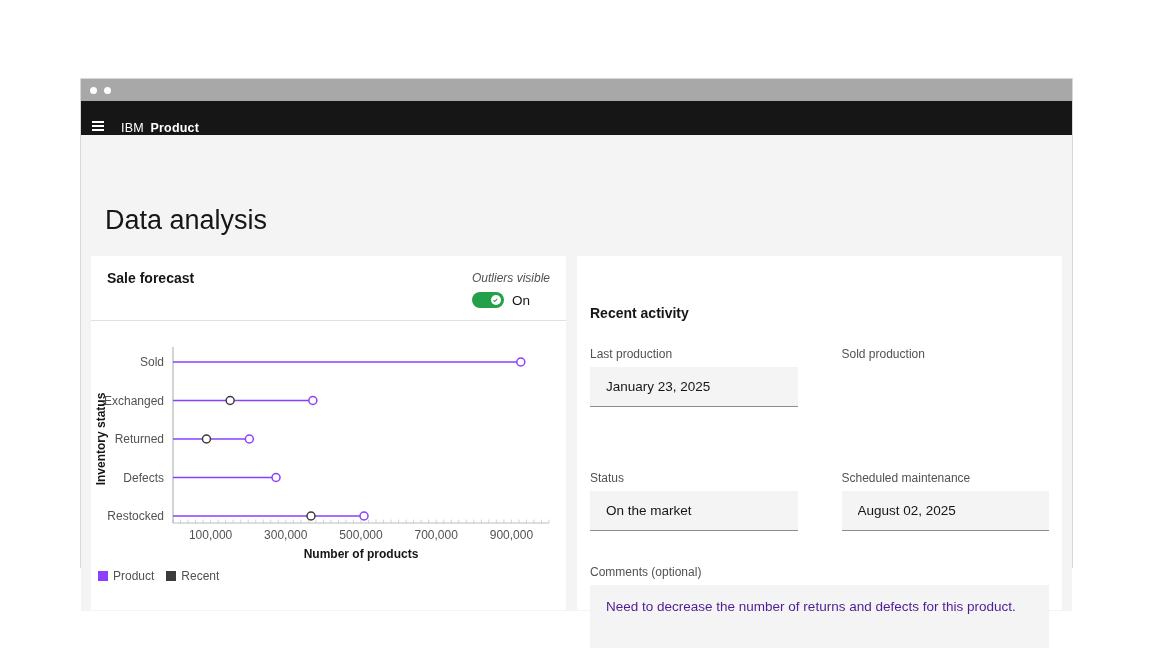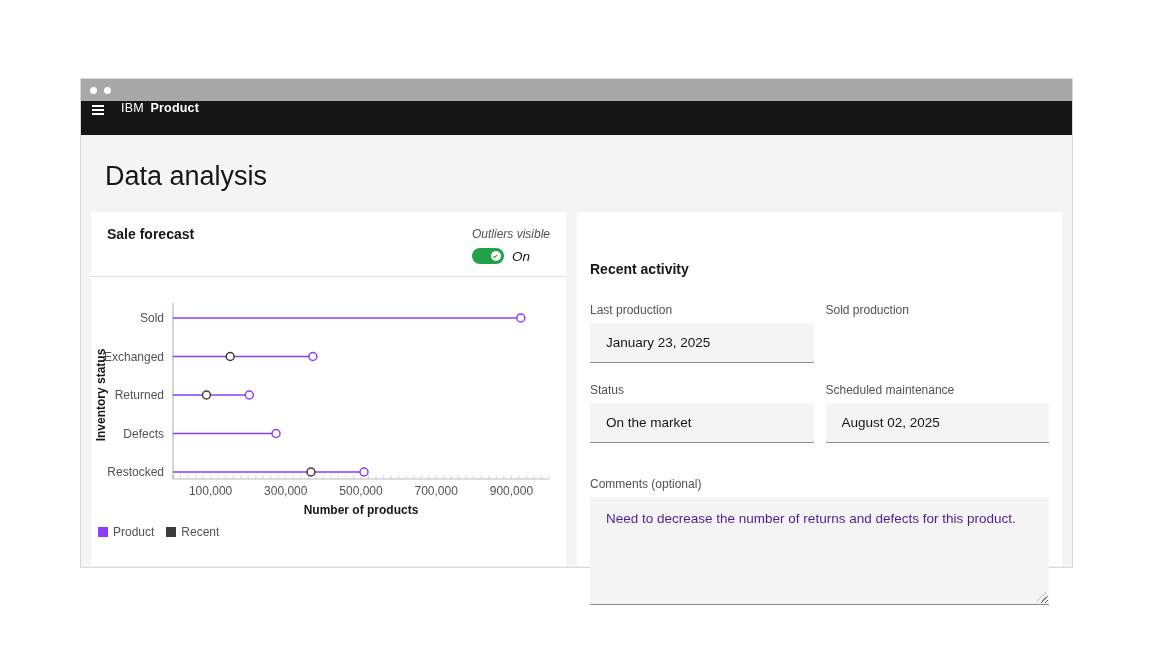--- a/index.html
+++ b/index.html
@@ -6,60 +6,60 @@
   html,body { width:1152px; height:648px; background:#ffffff;
     font-family:"Liberation Sans","DejaVu Sans",sans-serif; color:#161616; }
   .page { position:relative; width:1152px; height:648px; background:#ffffff; overflow:hidden; }
 
   .window { position:absolute; left:80px; top:78px; width:993px; height:490px;
     border:1px solid #d8d8d8; background:#f4f4f4; }
 
   .titlebar { height:22px; background:#a8a8a8; display:flex; align-items:center; padding-left:9px; gap:7px; }
   .dot { width:7px; height:7px; border-radius:50%; background:#ffffff; }
 
-  .appbar { height:34px; background:#161616; display:flex; align-items:flex-start; padding-left:10px; }
+  .appbar { height:34px; background:#161616; display:flex; align-items:flex-end; padding-left:10px; }
   .hamburger { width:14px; display:flex; flex-direction:column; gap:2.5px; padding:4px 1px; cursor:pointer; }
   .hamburger span { display:block; height:1.6px; background:#ffffff; }
   .brand { margin-left:16px; font-size:12.5px; color:#ffffff; letter-spacing:0.2px; }
   .brand .prefix { font-weight:400; }
   .brand .name { font-weight:700; margin-left:3px; }
 
   .content { height:432px; padding:0 10px; background:#f4f4f4; }
-  .page-title { font-size:27px; font-weight:400; color:#161616; padding:25px 0 0 14px; line-height:32px; }
+  .page-title { font-size:27px; font-weight:400; color:#161616; padding:25px 0 0 14px; line-height:32px;margin-top:44px; }
 
   .cards { display:flex; gap:11px; margin-top:20px; height:354px; }
   .card { background:#ffffff; }
   .card-left { width:475px; flex:0 0 475px; }
   .card-right { flex:1; padding:13px 13px 16px 13px; }
 
   .cl-header { display:flex; justify-content:space-between; padding:13px 16px 12px 16px; }
   .cl-title { font-size:14px; font-weight:700; line-height:18px; }
   .cl-desc { font-size:13.5px; line-height:19px; color:#161616; margin-top:2px; max-width:295px; }
   .toggle-block { flex:0 0 auto; padding-top:1px; }
   .toggle-label { font-size:12px; color:#525252; line-height:16px;font-style:italic; }
-  .toggle-row { display:flex; align-items:center; gap:8px; margin-top:6px;font-style:italic; }
+  .toggle-row { display:flex; align-items:center; gap:8px; margin-top:6px; }
   .toggle { position:relative; width:32px; height:16px; border-radius:8px; background:#24a148; cursor:pointer; }
   .toggle .knob { position:absolute; top:3px; left:19px; width:10px; height:10px; border-radius:50%;
     background:#ffffff; display:flex; align-items:center; justify-content:center; }
   .toggle-state { font-size:13.5px; color:#161616; }
 
   .cl-divider { height:1px; background:#e0e0e0; }
 
   .chart-svg { display:block; width:475px; height:246px; }
   .chart-svg text.cat  { fill:#525252; font-size:12px; }
   .chart-svg text.tick { fill:#525252; font-size:12px; }
   .chart-svg text.axis-title { fill:#161616; font-size:12px; font-weight:600; }
 
   .legend { display:flex; gap:12px; align-items:center; margin:2px 0 0 7px; }
   .legend-item { display:flex; align-items:center; gap:5px; cursor:pointer; }
   .legend-swatch { width:10px; height:10px; }
   .legend-text { font-size:12px; color:#525252; }
 
   .cr-title { font-size:14px; font-weight:700; line-height:18px;margin-top:35px; }
-  .form-grid { display:grid; grid-template-columns:1fr 1fr; column-gap:12px; row-gap:0; margin-top:24px; }
+  .form-grid { display:grid; grid-template-columns:1fr 1fr; column-gap:12px; row-gap:0; margin-top:24px;gap:44px; }
   .field { margin-bottom:19px; }
   .field-label { font-size:12px; color:#525252; line-height:16px; margin-bottom:5px; }
   .text-input { display:block; width:100%; height:40px; background:#f4f4f4; border:none;
     border-bottom:1px solid #8d8d8d; padding:0 16px; font-size:13.5px; color:#161616;
     font-family:inherit; outline:none; }
 
   .comments { margin-top:14px; }
   .ta-wrap { position:relative; margin-top:5px; }
   .comments textarea { display:block; width:100%; height:108px; background:#f4f4f4; border:none;
     border-bottom:1px solid #8d8d8d; padding:13px 16px; font-size:13.5px; color:#4c1d95;

